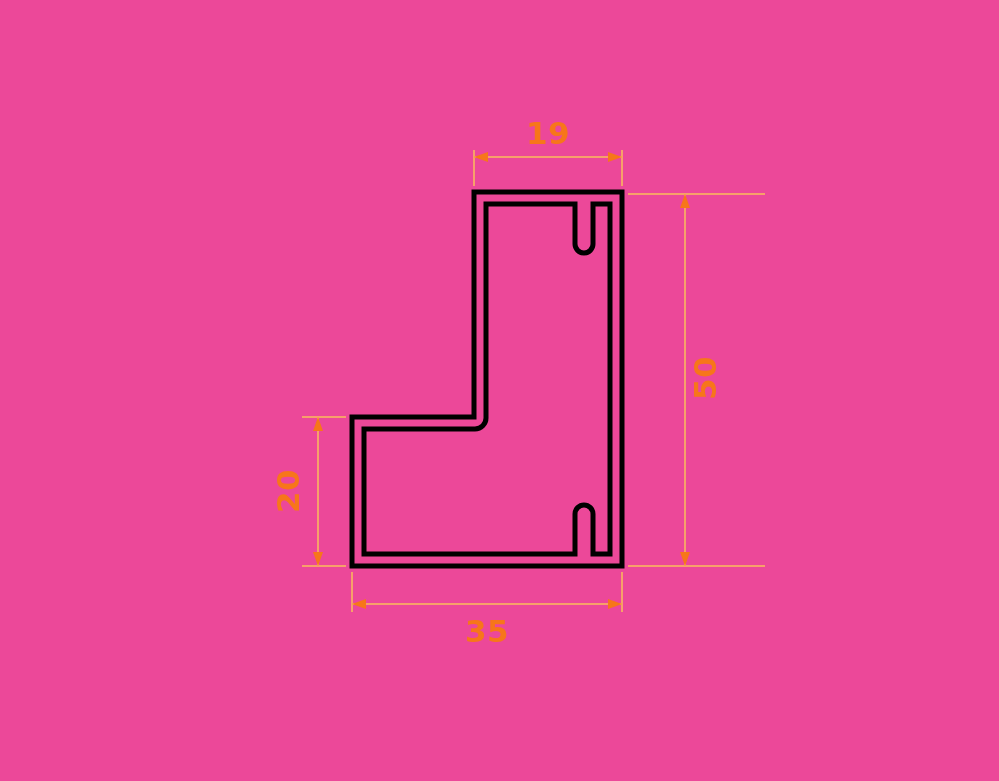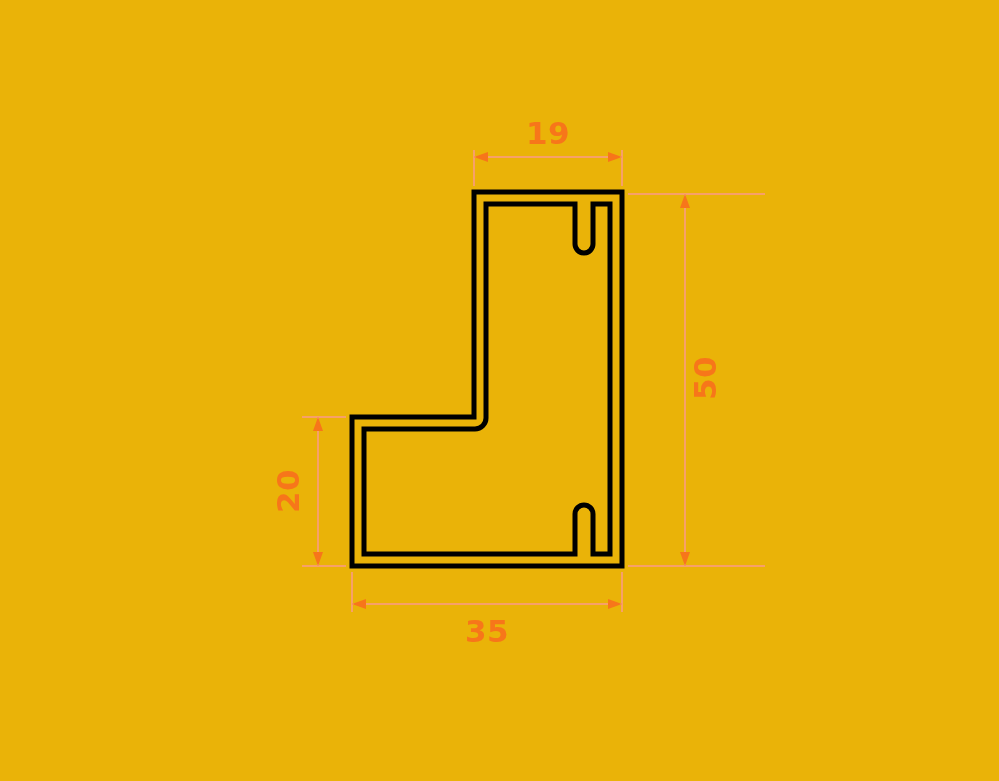--- a/index.html
+++ b/index.html
@@ -11,21 +11,21 @@
   body {
     width: 999px;
     height: 781px;
     font-family: "DejaVu Sans", sans-serif;
     overflow: hidden;
   }
   #drawing-root {
     position: relative;
     width: 999px;
     height: 781px;
-    background: #eab308;
+    background: #ec4899;
   }
   #profile-svg {
     position: absolute;
     top: 0;
     left: 0;
     width: 999px;
     height: 781px;
     display: block;
   }
   .dim-text {

